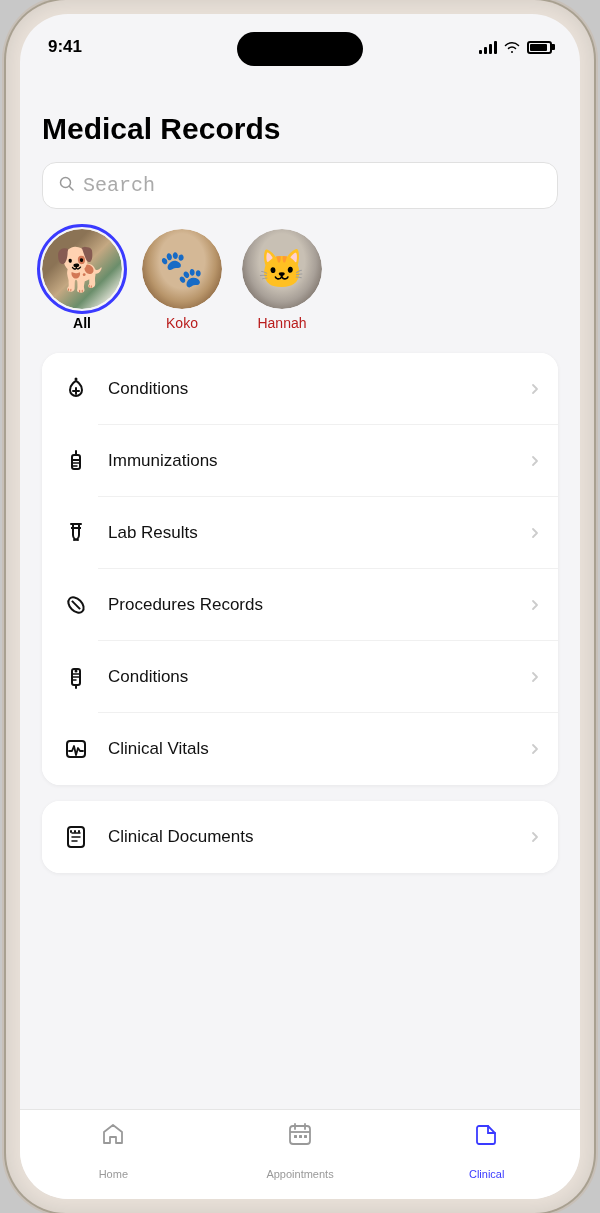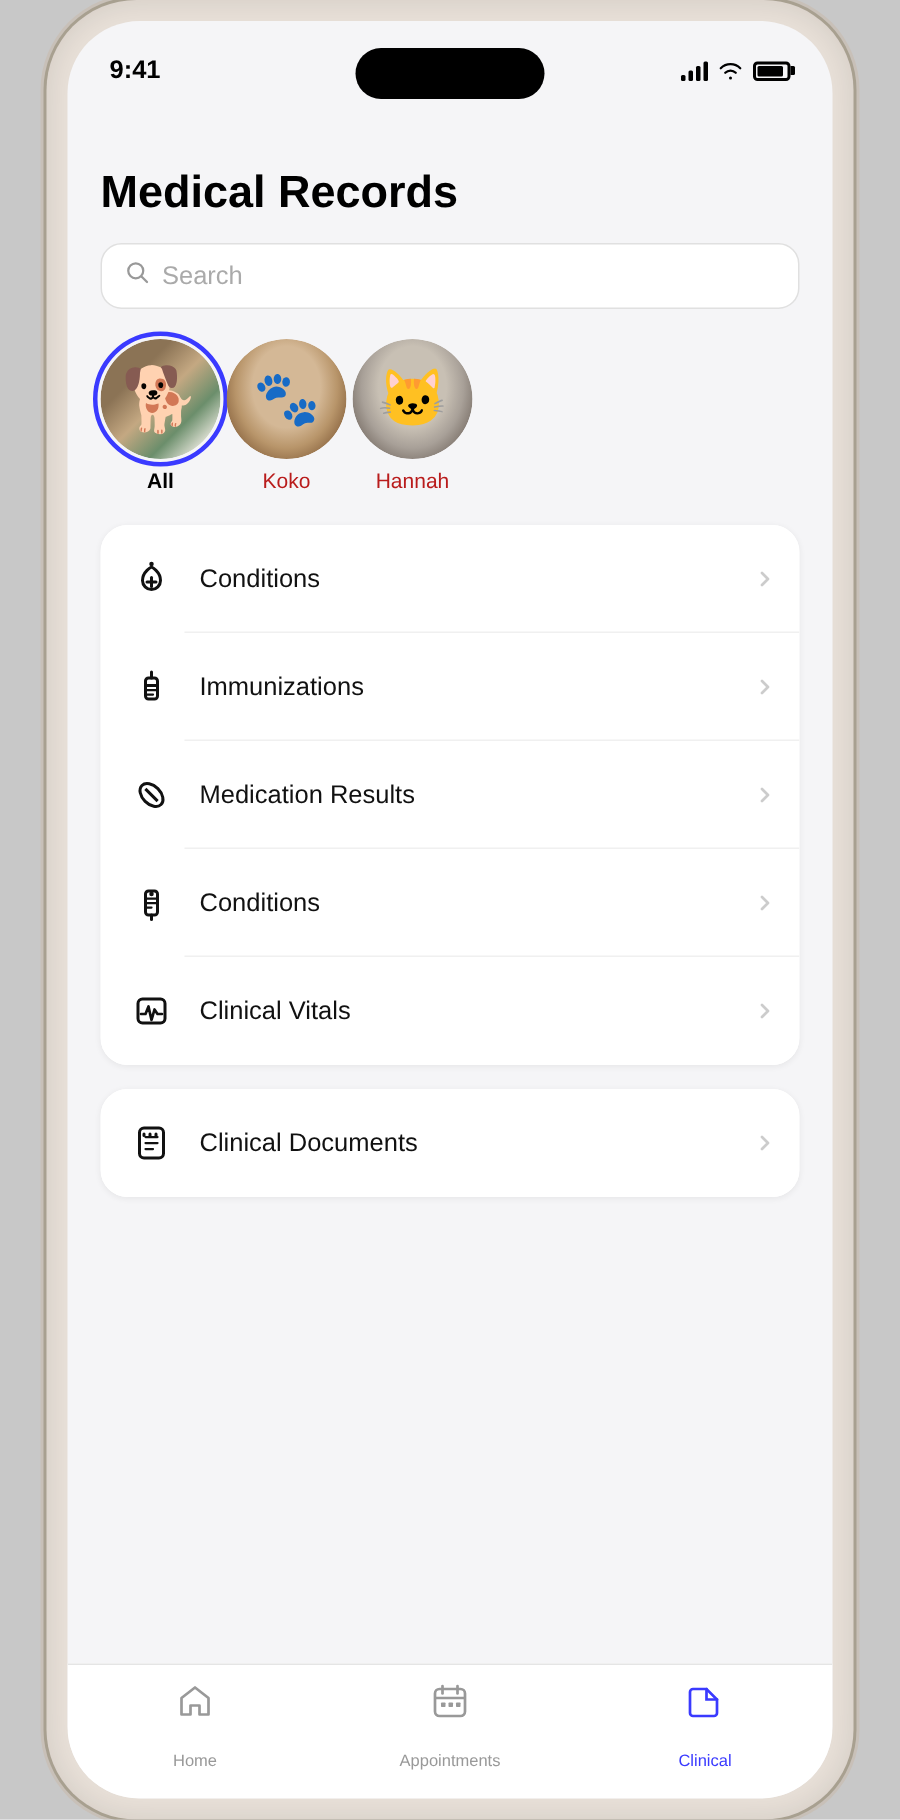--- a/index.html
+++ b/index.html
@@ -8,21 +8,21 @@
     body {
       background: #c8c8c8;
       display: flex;
       justify-content: center;
       align-items: center;
       min-height: 100vh;
       font-family: -apple-system, BlinkMacSystemFont, 'SF Pro Display', 'Helvetica Neue', Arial, sans-serif;
     }
 
     .phone-frame {
-      width: 538px;
+      width: 588px;
       height: 1213px;
       background: #e8e0d8;
       border-radius: 60px;
       position: relative;
       overflow: hidden;
       box-shadow: 0 0 0 2px #a8a090, 0 0 0 4px #c8c0b8, inset 0 0 20px rgba(0,0,0,0.1);
     }
 
     .phone-screen {
       position: absolute;
@@ -153,27 +153,28 @@
       border: 1px solid #e0e0e0;
     }
 
     .search-icon-wrap {
       color: #999;
       font-size: 15px;
     }
 
     .search-placeholder {
       color: #aaa;
-      font-size: 17px;
+      font-size: 20px;
+      font-family: Liberation Mono, monospace;
     }
 
     
     .pet-list {
       display: flex;
-      gap: 4px;
+      gap: 20px;
       margin-bottom: 22px;
       align-items: flex-start;
     }
 
     .pet-item {
       display: flex;
       flex-direction: column;
       align-items: center;
       gap: 6px;
       cursor: pointer;
@@ -511,29 +512,45 @@
             </svg>
           </div>
           <span class="menu-label">Immunizations</span>
           <div class="chevron-plain">
             <svg viewBox="0 0 14 14" fill="none" xmlns="http://www.w3.org/2000/svg">
               <path d="M5 3l4 4-4 4" stroke="#ccc" stroke-width="1.8" stroke-linecap="round" stroke-linejoin="round"></path>
             </svg>
           </div>
         </div>
 
+        <div class="menu-item">
+          <div class="menu-icon">
+            <svg viewBox="0 0 28 28" fill="none" xmlns="http://www.w3.org/2000/svg">
+              <path d="M11 6 L11 16 C11 18.8 13 21 16 21" stroke="#111" stroke-width="2" stroke-linecap="round" fill="none"></path>
+              <path d="M17 6 L17 16 C17 18.8 15 21 12 21" stroke="#111" stroke-width="2" stroke-linecap="round" fill="none"></path>
+              <line x1="9" y1="9" x2="19" y2="9" stroke="#111" stroke-width="2"></line>
+              <line x1="9" y1="5" x2="19" y2="5" stroke="#111" stroke-width="2" stroke-linecap="round"></line>
+            </svg>
+          </div>
+          <span class="menu-label">Lab Results</span>
+          <div class="chevron-plain">
+            <svg viewBox="0 0 14 14" fill="none" xmlns="http://www.w3.org/2000/svg">
+              <path d="M5 3l4 4-4 4" stroke="#ccc" stroke-width="1.8" stroke-linecap="round" stroke-linejoin="round"></path>
+            </svg>
+          </div>
+        </div>
 
         <div class="menu-item">
           <div class="menu-icon">
             <svg viewBox="0 0 28 28" fill="none" xmlns="http://www.w3.org/2000/svg">
               <ellipse cx="14" cy="14" rx="6" ry="9" transform="rotate(-45 14 14)" stroke="#111" stroke-width="2" fill="none"></ellipse>
               <line x1="9.9" y1="9.9" x2="18.1" y2="18.1" stroke="#111" stroke-width="2"></line>
             </svg>
           </div>
-          <span class="menu-label">Medication Results</span>
+          <span class="menu-label">Procedures Records</span>
           <div class="chevron-plain">
             <svg viewBox="0 0 14 14" fill="none" xmlns="http://www.w3.org/2000/svg">
               <path d="M5 3l4 4-4 4" stroke="#ccc" stroke-width="1.8" stroke-linecap="round" stroke-linejoin="round"></path>
             </svg>
           </div>
         </div>
 
         <div class="menu-item">
           <div class="menu-icon">
             <svg viewBox="0 0 28 28" fill="none" xmlns="http://www.w3.org/2000/svg">

